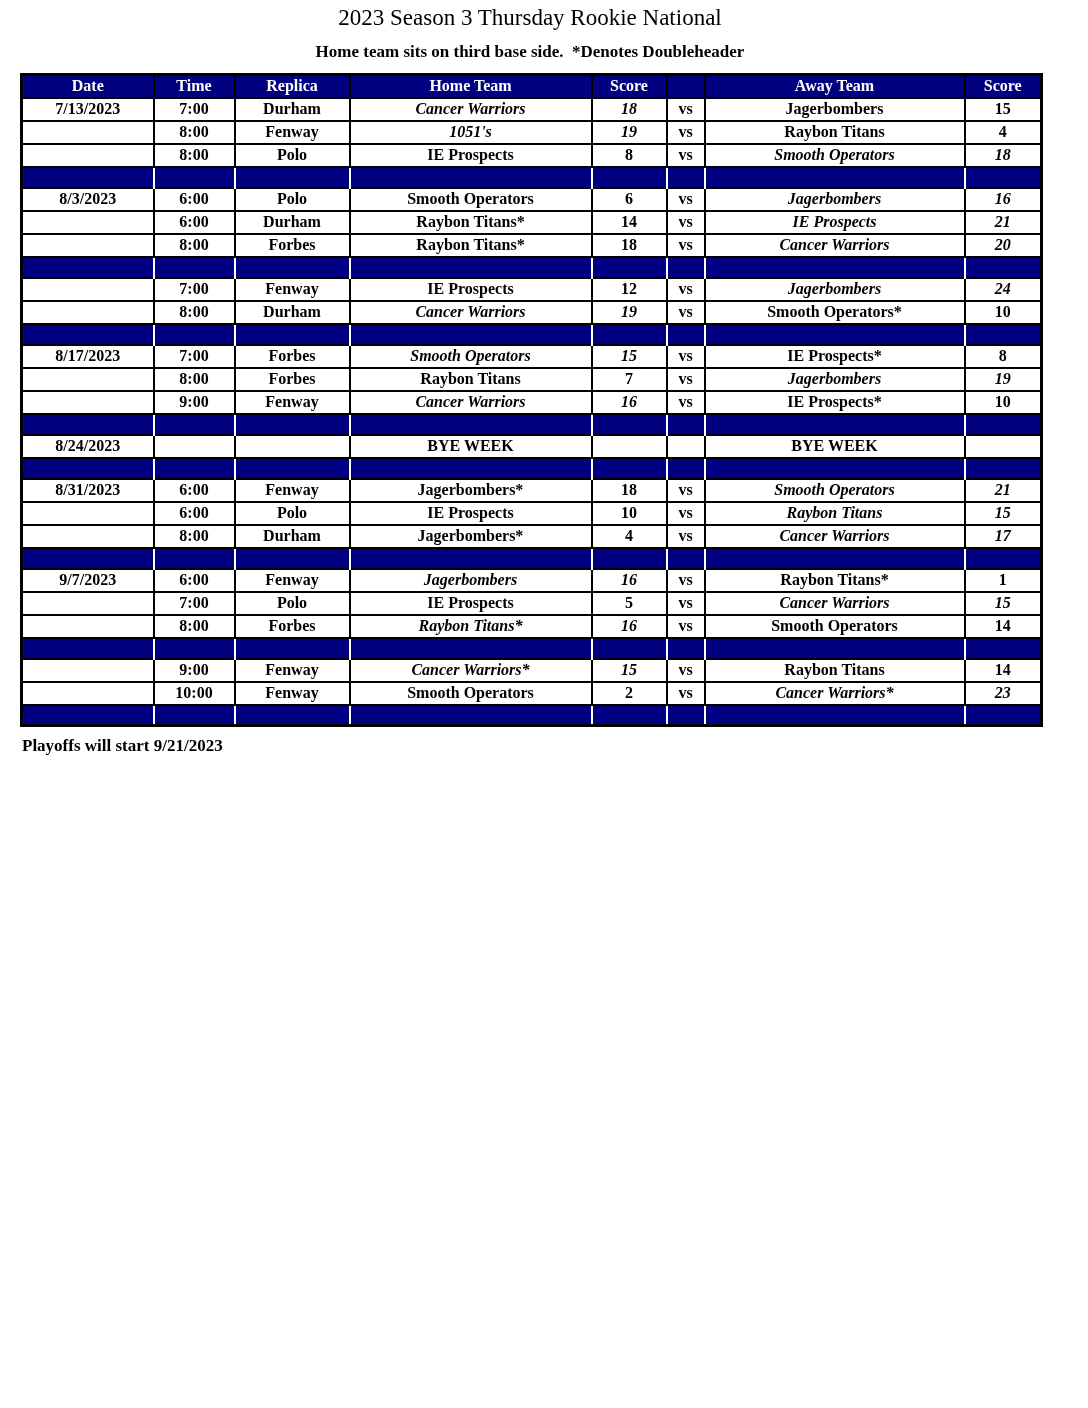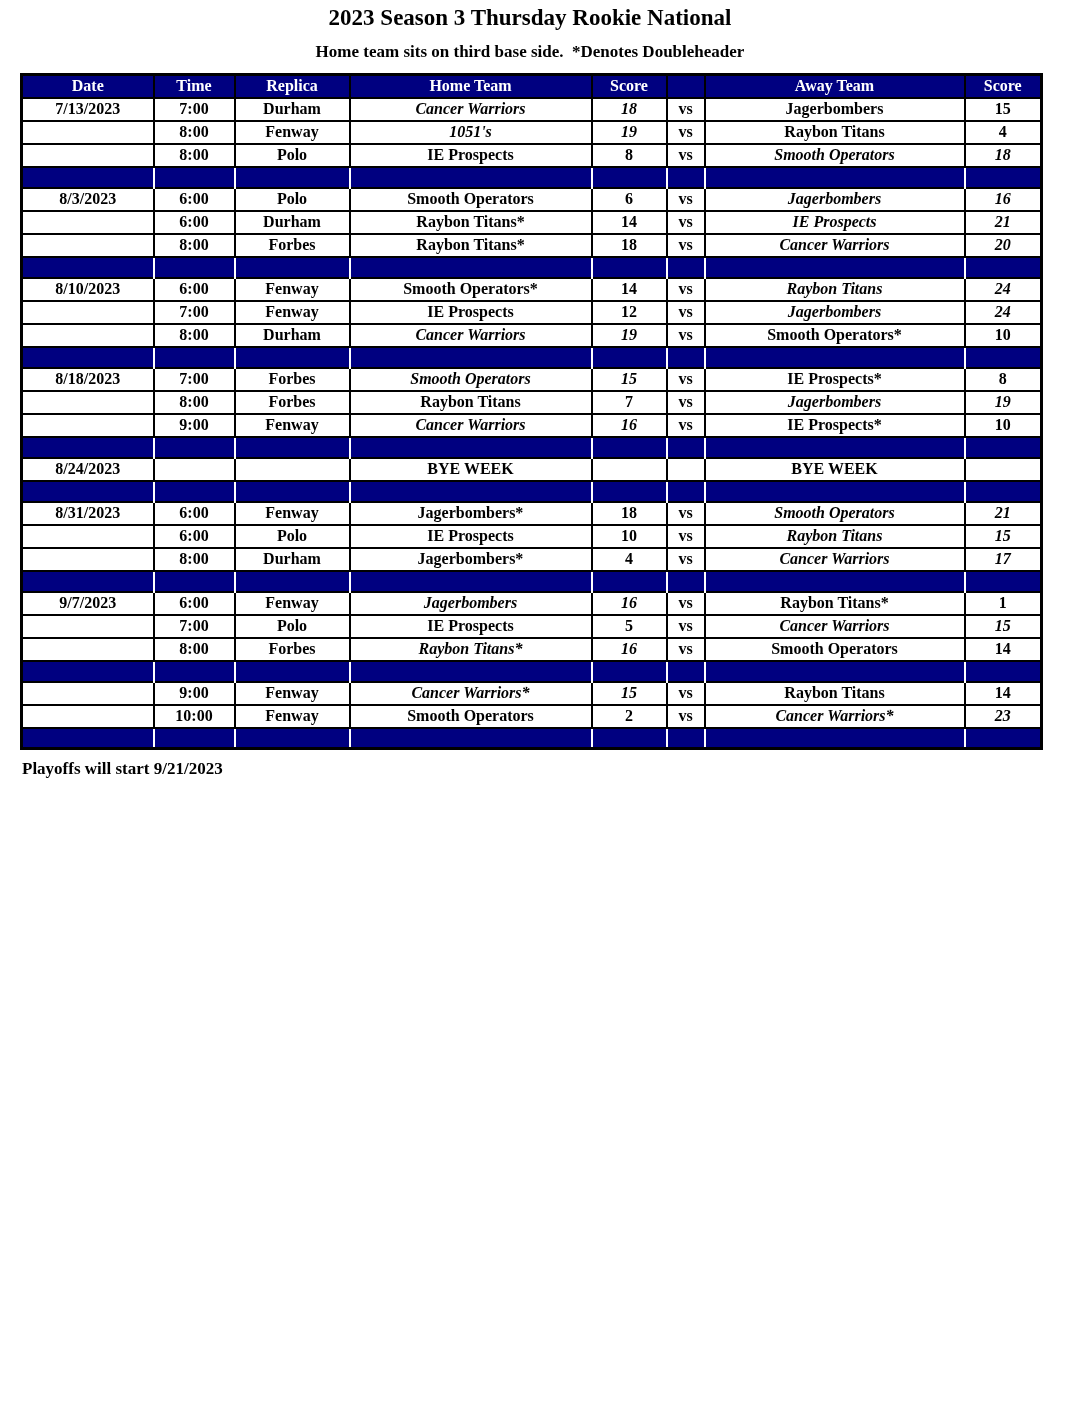--- a/index.html
+++ b/index.html
@@ -20,21 +20,21 @@
   .title{
     font-size:30px;
     font-weight:bold;
     text-align:center;
     width:1020px;
     margin:98px 0 0 20px;
     letter-spacing:0px;
   }
   .subtitle{
     font-size:23px;
-    font-weight:bold;
+    font-weight:normal;
     text-align:center;
     width:1020px;
     margin:5px 0 0 20px;
   }
   .note{
     font-size:17px;
     font-weight:bold;
     text-align:center;
     width:1020px;
     margin:11px 0 0 20px;
@@ -192,30 +192,20 @@
           <td></td>
           <td></td>
           <td></td>
           <td></td>
           <td></td>
           <td></td>
           <td></td>
           <td></td>
         </tr>
         <tr class="game">
-          <td>8/10/2023</td>
-          <td>6:00</td>
-          <td>Fenway</td>
-          <td>Smooth Operators*</td>
-          <td>14</td>
-          <td class="vs">vs</td>
-          <td class="hl">Raybon Titans</td>
-          <td class="hl">24</td>
-        </tr>
-        <tr class="game">
           <td></td>
           <td>7:00</td>
           <td>Fenway</td>
           <td>IE Prospects</td>
           <td>12</td>
           <td class="vs">vs</td>
           <td class="hl">Jagerbombers</td>
           <td class="hl">24</td>
         </tr>
         <tr class="game">
@@ -232,21 +222,21 @@
           <td></td>
           <td></td>
           <td></td>
           <td></td>
           <td></td>
           <td></td>
           <td></td>
           <td></td>
         </tr>
         <tr class="game">
-          <td>8/18/2023</td>
+          <td>8/17/2023</td>
           <td>7:00</td>
           <td>Forbes</td>
           <td class="hl">Smooth Operators</td>
           <td class="hl">15</td>
           <td class="vs">vs</td>
           <td>IE Prospects*</td>
           <td>8</td>
         </tr>
         <tr class="game">
           <td></td>

